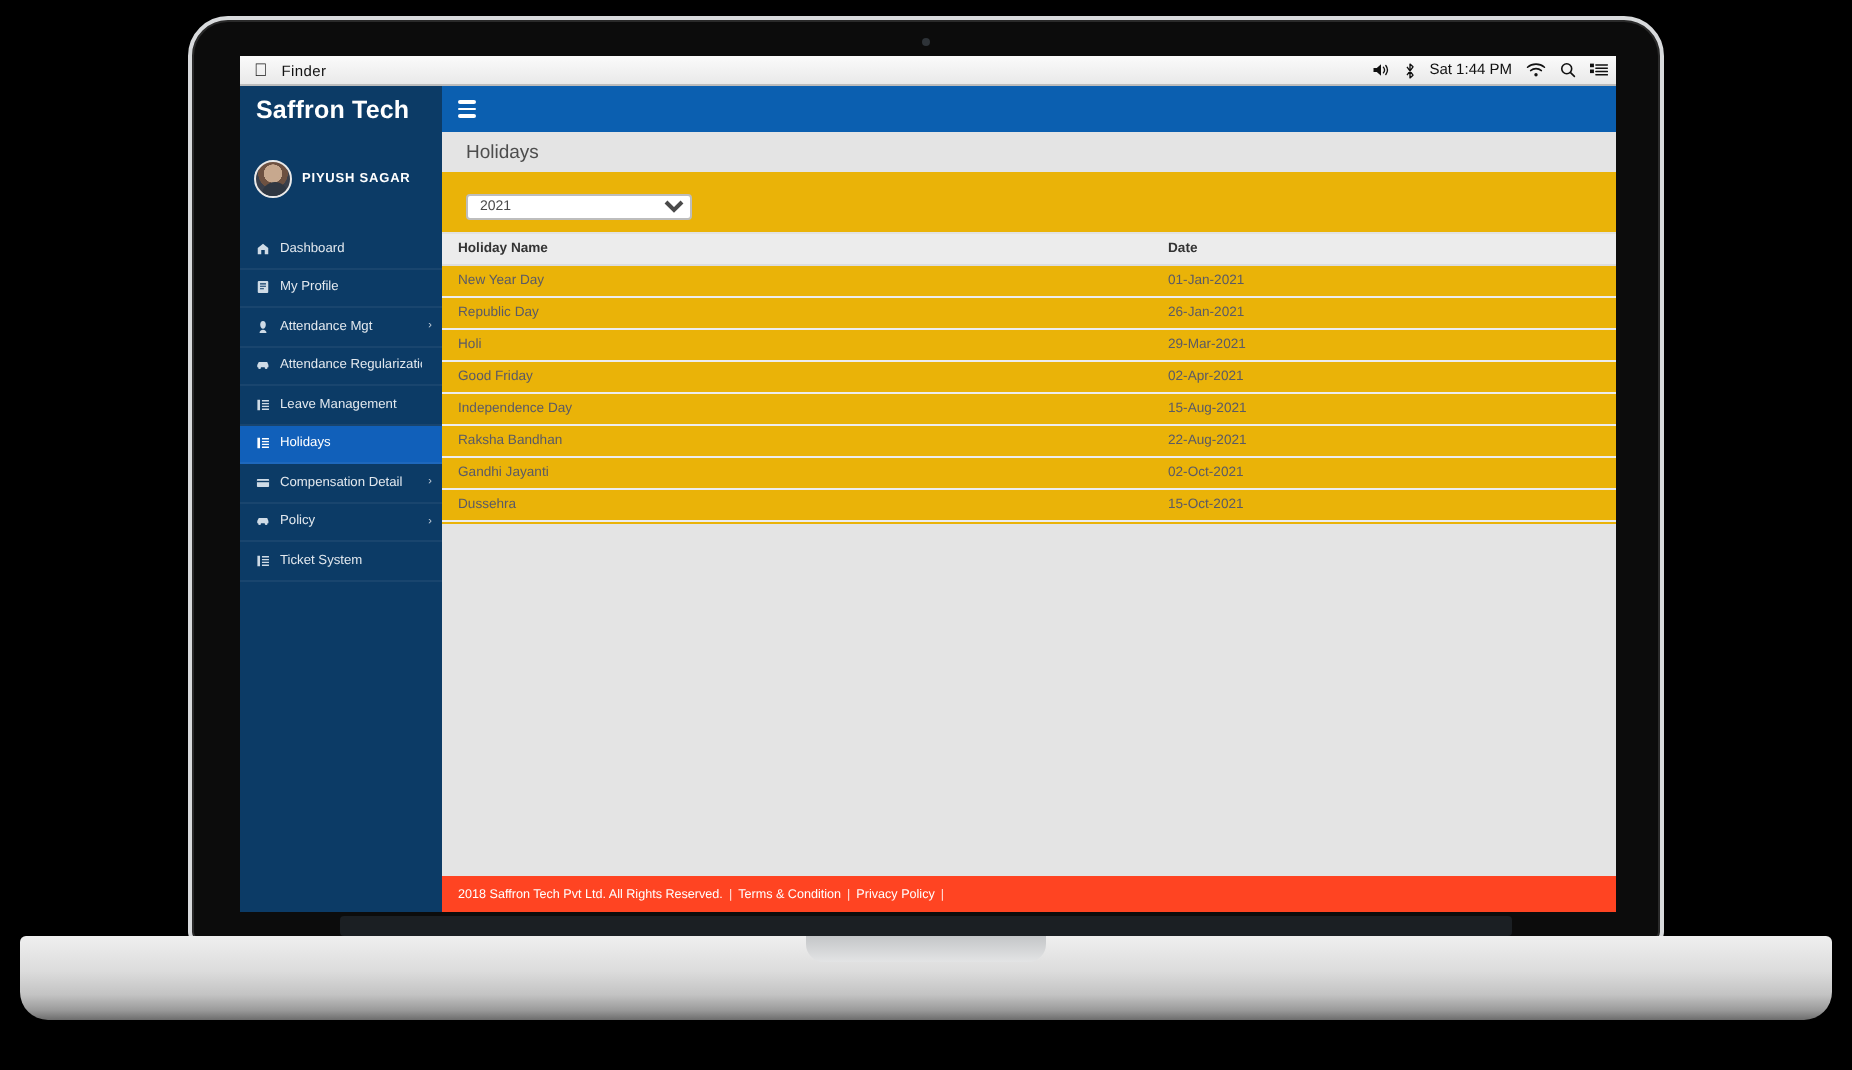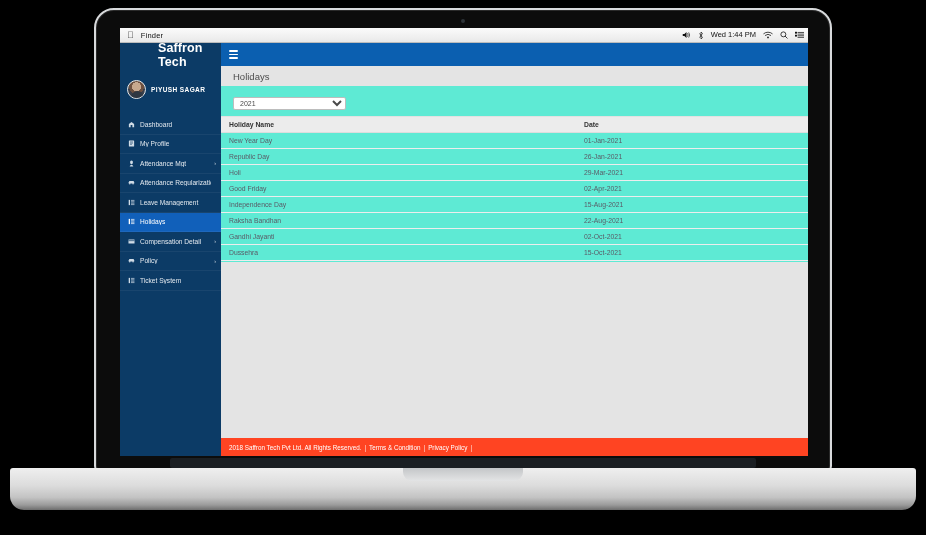--- a/index.html
+++ b/index.html
@@ -77,21 +77,21 @@
   
   .sidebar {
     width: 101px; background: #0c3b66;
     color: #fff; flex: 0 0 101px;
     position: relative;
   }
   .brand {
     height: 23px; display: flex; align-items: center;
     padding-left: 8px;
     font-size: 12.5px; font-weight: bold; letter-spacing: .1px;
-    background: #0c3b66; color: #ffffff; margin-left: 30px;
+    background: #0c3b66; color: #ffffff;
   }
   .profile {
     display: flex; align-items: center; gap: 5px;
     padding: 14px 4px 14px 7px;
   }
   .avatar {
     width: 19px; height: 19px; border-radius: 50%;
     background: radial-gradient(circle at 50% 34%, #c7a88e 0 32%, #6d5141 33% 52%, #3a3f4a 53% 100%);
     border: 1px solid #e9e9e9;
     flex: 0 0 19px;
@@ -126,21 +126,21 @@
   .hamburger i {
     display: block; height: 1.4px; background: #fff; margin-bottom: 2px; border-radius: 1px;
   }
   .hamburger i:last-child { margin-bottom: 0; }
 
   .page-head {
     height: 20px; background: #e4e4e4;
     display: flex; align-items: center; padding-left: 12px;
     font-size: 9.5px; color: #4d4d4d;
   }
-  .panel { background: #5eead4; flex: 1; padding: 0; overflow: hidden; }
+  .panel { background: #eab308; flex: 1; padding: 0; overflow: hidden; }
   .panel-inner { padding: 6px 0 0 0; }
   .filter-row { padding: 0 12px 6px 12px; }
   select.year-select {
     width: 113px; height: 13px;
     font-size: 7px; font-family: "Liberation Sans", sans-serif;
     color: #4a4a4a; background: #fff;
     border: 1px solid #bdbdbd; border-radius: 2px;
     padding: 0 2px;
   }
 
@@ -191,21 +191,21 @@
         <svg width="9" height="8" viewBox="0 0 12 10">
             <path d="M1 3.6h2.2L6 1.1v7.8L3.2 6.4H1z" fill="#111"></path>
             <path d="M7.6 3.1a3 3 0 010 3.8M9.2 2a5 5 0 010 6" stroke="#111" stroke-width="0.9" fill="none" stroke-linecap="round"></path>
           </svg>
       </span>
       <span class="mb-item">
         <svg width="6" height="9" viewBox="0 0 8 12">
             <path d="M2 3.2L6 8.8 4 10.6V1.4l2 1.8L2 8.8" stroke="#111" stroke-width="0.9" fill="none" stroke-linejoin="round"></path>
           </svg>
       </span>
-      <span class="mb-item clock">Wed 1:44 PM</span>
+      <span class="mb-item clock">Sat 1:44 PM</span>
       <span class="mb-item">
         <svg width="10" height="8" viewBox="0 0 13 10">
             <path d="M1 3.2a8.5 8.5 0 0111 0M3 5.4a5.4 5.4 0 017 0" stroke="#111" stroke-width="1" fill="none" stroke-linecap="round"></path>
             <circle cx="6.5" cy="8.1" r="1.1" fill="#111"></circle>
           </svg>
       </span>
       <span class="mb-item">
         <svg width="8" height="8" viewBox="0 0 10 10">
             <circle cx="4.2" cy="4.2" r="3.1" stroke="#111" stroke-width="1" fill="none"></circle>
             <path d="M6.6 6.6L9 9" stroke="#111" stroke-width="1" stroke-linecap="round"></path>

